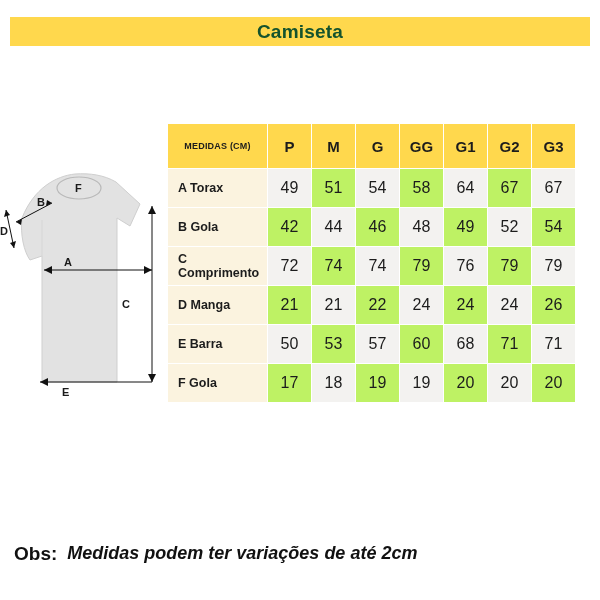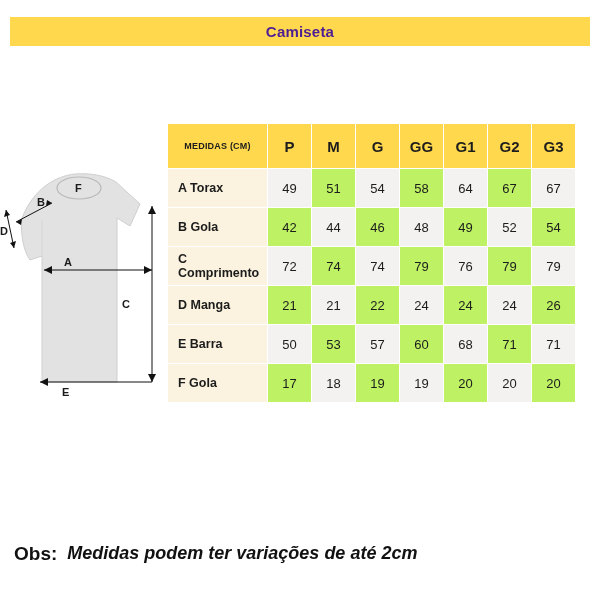--- a/index.html
+++ b/index.html
@@ -26,23 +26,23 @@
     left: 10px;
     top: 17px;
     width: 580px;
     height: 29px;
     background: #ffd84d;
     display: flex;
     align-items: center;
     justify-content: center;
   }
   .title-bar .title-text {
-    font-size: 15px;
-    font-weight: bold;
-    color: #4c1d95;
+    font-size: 19px;
+    font-weight: bold;
+    color: #14532d;
     letter-spacing: 0.2px;
   }
 
   
   .diagram {
     position: absolute;
     left: 0px;
     top: 160px;
     width: 165px;
     height: 250px;
@@ -79,21 +79,21 @@
   }
   .size-table .rowlabel {
     background: #fbf3df;
     text-align: left;
     padding-left: 10px;
     font-size: 12.5px;
     font-weight: bold;
     height: 38px;
   }
   .size-table .val {
-    font-size: 13px;
+    font-size: 16px;
     height: 38px;
   }
   .size-table .val.odd { background: #f3f2f0; }
   .size-table .val.even { background: #bef264; }
 
   
   .c-label { width: 100px; }
   .c-size  { width: 44px; }
 
   

